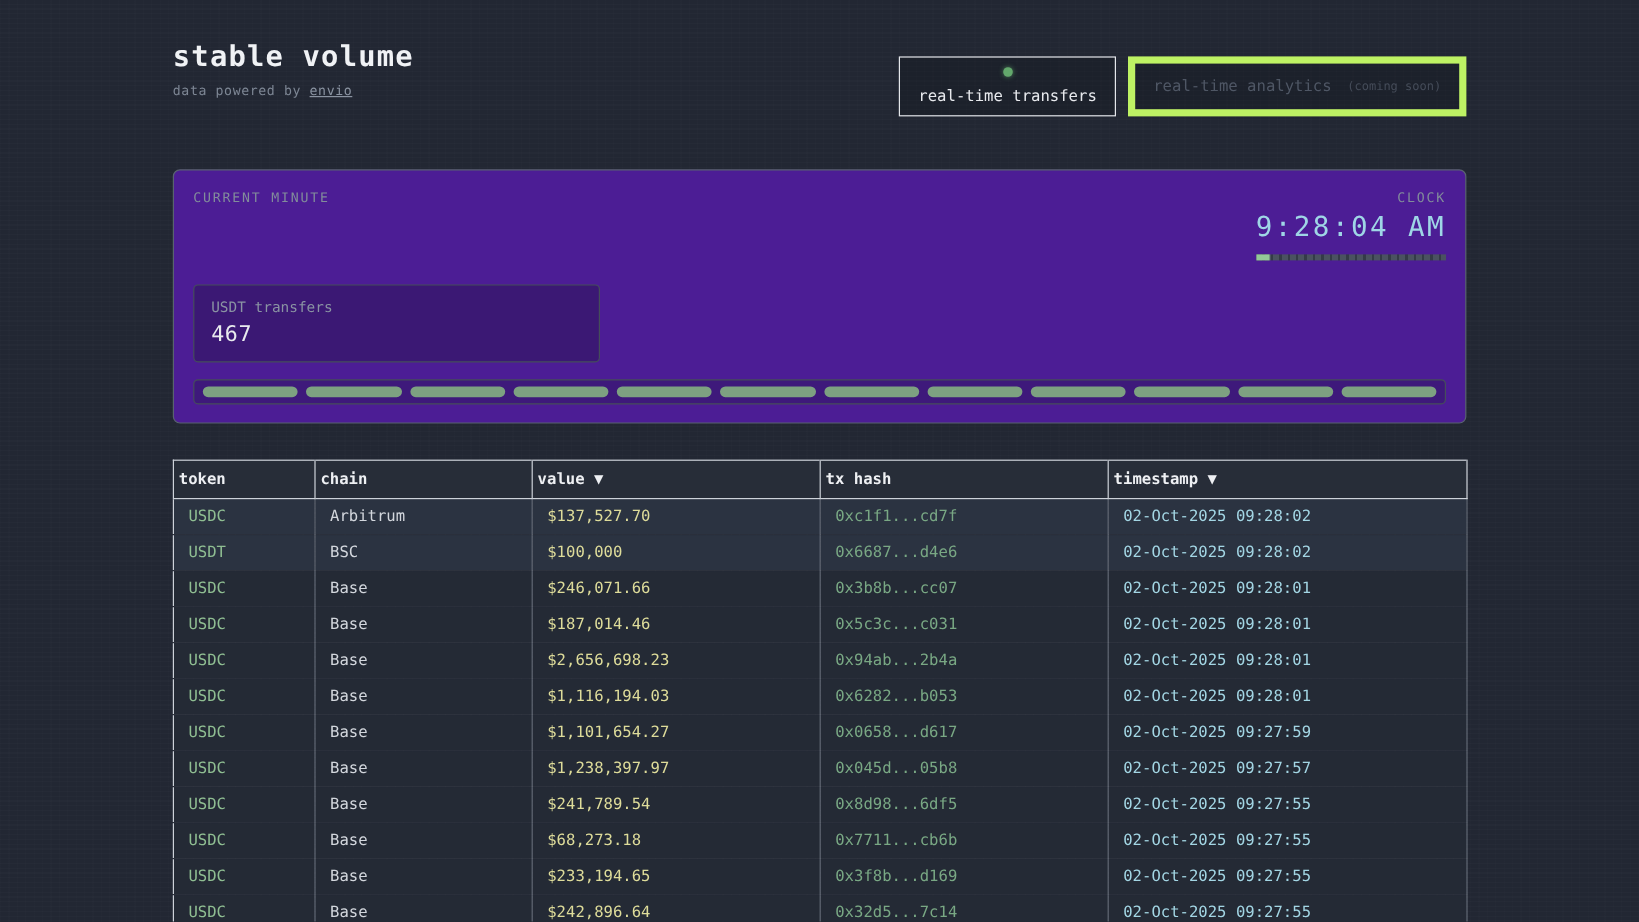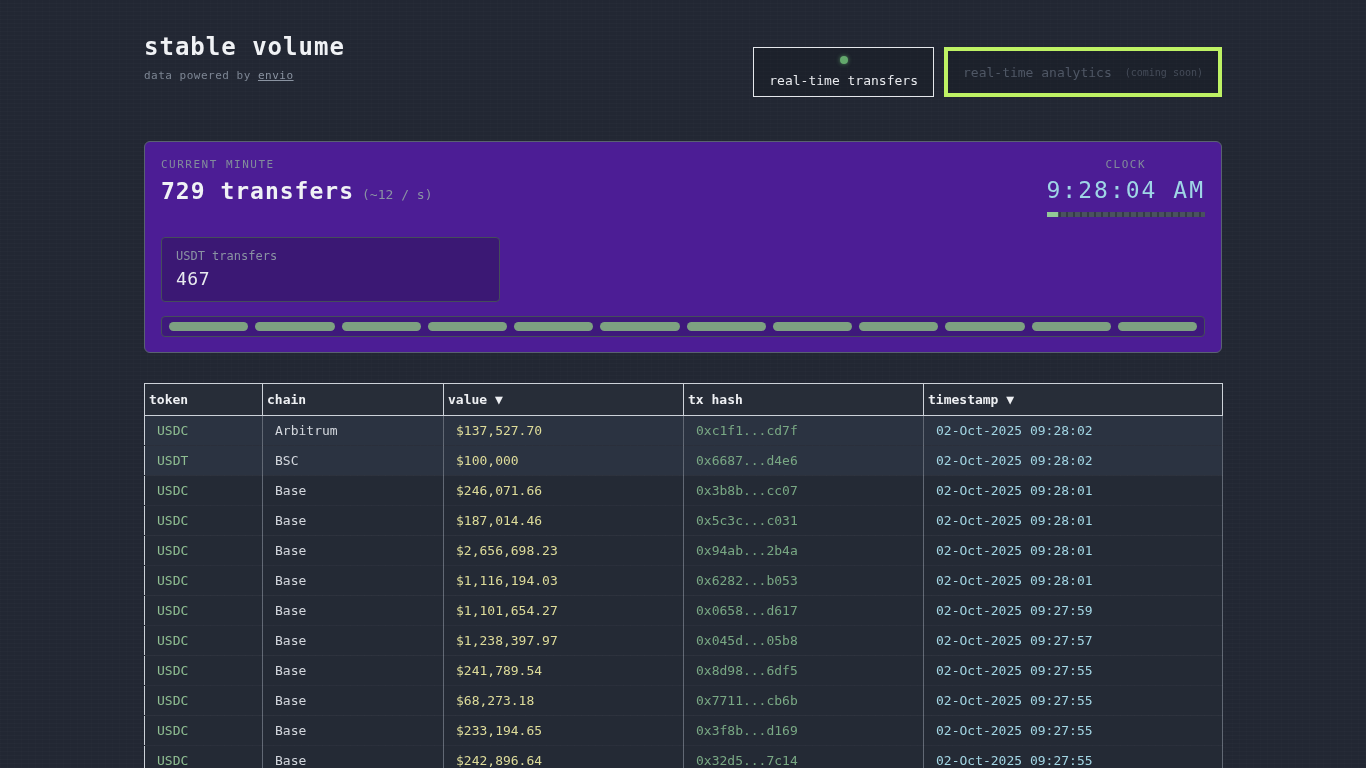--- a/index.html
+++ b/index.html
@@ -17,32 +17,32 @@
   .container { width: 1078px; margin: 0 auto; padding-top: 34px; }
 
   
   .header { display: flex; justify-content: space-between; align-items: flex-start; margin-bottom: 44px; }
   .page-title { font-size: 24px; font-weight: bold; color: #f0f2f5; letter-spacing: 1px; line-height: 1.1; }
   .subtitle { margin-top: 9px; font-size: 11px; color: #7d8694; letter-spacing: 0.5px; }
   .subtitle a { color: #8a93a1; text-decoration: underline; cursor: pointer; }
   .tabs { display: flex; gap: 10px; margin-top: 13px; }
   .tab { display: flex; align-items: center; gap: 9px; padding: 8px 15px; font-size: 13px; cursor: pointer; background: rgba(10,14,20,0.25); }
   .tab.active { border: 1px solid #e4e7eb; color: #e8eaee; flex-direction: column; }
-  .tab.disabled { border: 4px solid #bef264; color: #4f5765; cursor: default; }
+  .tab.disabled { border: 6px solid #bef264; color: #4f5765; cursor: default; }
   .live-dot { width: 8px; height: 8px; border-radius: 50%; background: #63a86c; box-shadow: 0 0 4px rgba(99,168,108,0.7); }
   .tab .badge { font-size: 10px; color: #454c59; margin-left: 4px; }
 
   
   .stats-panel { border: 1px solid #59masks6270; border: 1px solid #596270; border-radius: 6px; background: #4c1d95; padding: 16px 16px 15px; }
   .stats-top { display: flex; justify-content: space-between; align-items: flex-start; margin-bottom: 20px; }
   .micro-label { font-size: 11px; color: #828c9b; letter-spacing: 1.5px; }
   .big-line { margin-top: 7px; display: flex; align-items: baseline; gap: 8px; }
   .big-number { font-size: 23px; font-weight: bold; color: #f0f2f5; letter-spacing: 1px; }
   .rate { font-size: 13px; color: #8a93a3; }
-  .clock-block { text-align: center; }
+  .clock-block { text-align: right; }
   .clock-time { margin-top: 6px; font-size: 23px; color: #9fd6e6; letter-spacing: 2px; }
   .clock-track { position: relative; margin-top: 9px; margin-left: auto; width: 158px; height: 5px;
     background: repeating-linear-gradient(90deg, #4a5260 0 5px, #343b47 5px 7px); }
   .clock-fill { position: absolute; left: 0; top: 0; bottom: 0; background: #93c897; }
 
   .stat-cards { display: grid; grid-template-columns: 1fr 1fr 1fr; gap: 13px; }
   .stat-card { border: 1px solid #454d5b; border-radius: 4px; background: rgba(8,12,18,0.25); padding: 11px 14px 12px; }
   .stat-card .label { font-size: 12px; color: #8a93a3; }
   .stat-card .value { margin-top: 5px; font-size: 18px; color: #e8eaee; letter-spacing: 0.5px; }
   .stat-card .value.yellow { color: #dedc9a; }
@@ -95,24 +95,20 @@
         <span>real-time analytics</span>
         <span class="badge">(coming soon)</span>
       </div>
     </div>
   </div>
 
   <div class="stats-panel">
     <div class="stats-top">
       <div>
         <div class="micro-label">CURRENT MINUTE</div>
-        <div class="big-line">
-          <span class="big-number">729 transfers</span>
-          <span class="rate">(~12 / s)</span>
-        </div>
       </div>
       <div class="clock-block">
         <div class="micro-label">CLOCK</div>
         <div class="clock-time">9:28:04 AM</div>
         <div class="clock-track">
           <div class="clock-fill" style="width: 7%;"></div>
         </div>
       </div>
     </div>
 

